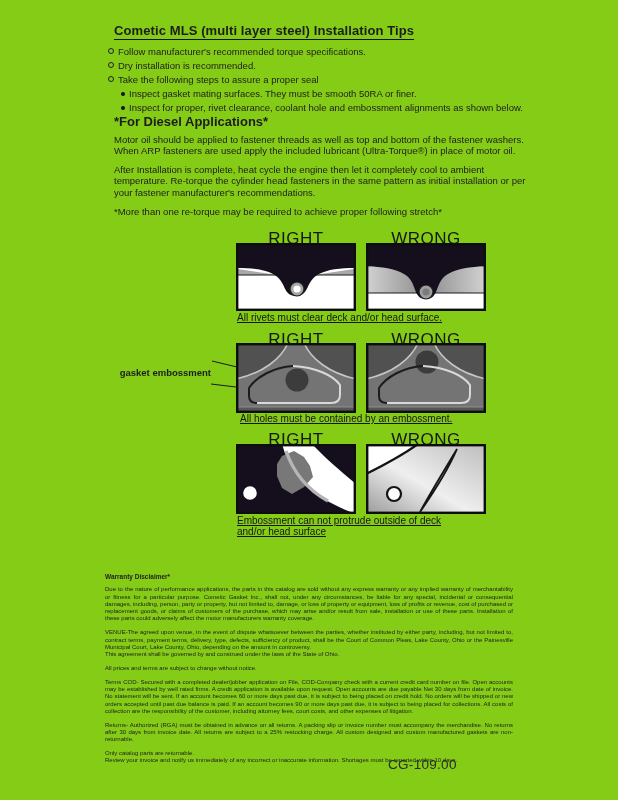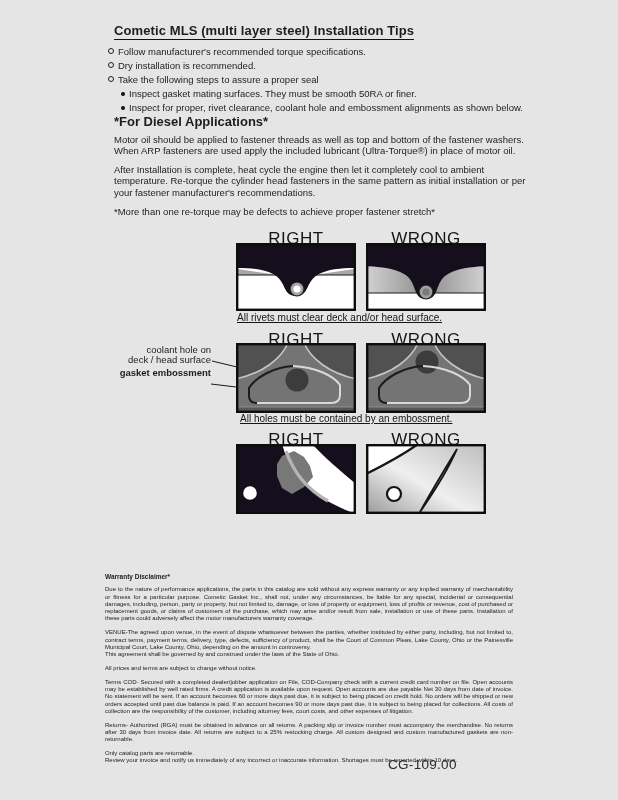--- a/index.html
+++ b/index.html
@@ -1,17 +1,17 @@
 <!DOCTYPE html>
 <html><head>
 <meta charset="utf-8">
 <style>
   html,body{margin:0;padding:0;background:#ffffff;}
   .page{
-    position:relative;width:618px;height:800px;background:#e5e5e5;
+    position:relative;width:618px;height:800px;background:#84cc16;
     font-family:"Liberation Sans","DejaVu Sans",sans-serif;color:#1d1d1d;
     overflow:hidden;
   }
   .abs{position:absolute;}
   
   .title{
     left:114px;top:23px;font-size:13px;font-weight:bold;
     border-bottom:1.8px solid #111;padding-bottom:1px;letter-spacing:.1px;
   }
   
@@ -64,21 +64,21 @@
       <span class="fb"></span><span>Inspect gasket mating surfaces.  They must be smooth 50RA or finer.</span>
     </div>
     <div class="tip sub">
       <span class="fb"></span><span>Inspect for proper, rivet clearance, coolant hole and embossment alignments as shown below.</span>
     </div>
   </div>
 
   <div class="abs diesel-h">*For Diesel Applications*</div>
   <div class="abs bodyp p1">Motor oil should be applied to fastener threads as well as top and bottom of the fastener washers. When ARP fasteners are used apply the included lubricant (Ultra-Torque®) in place of motor oil.</div>
   <div class="abs bodyp p2">After Installation is complete, heat cycle the engine then let it completely cool to ambient temperature. Re-torque the cylinder head fasteners in the same pattern as initial installation or per your fastener manufacturer's recommendations.</div>
-  <div class="abs bodyp note">*More than one re-torque may be defects to achieve proper fastener stretch*</div>
+  <div class="abs bodyp note">*More than one re-torque may be required to achieve proper following stretch*</div>
 
   <div class="abs figlabel colL" style="top:229px;">RIGHT</div>
   <div class="abs figlabel colR" style="top:229px;">WRONG</div>
 
   <svg class="abs panel colL" style="top:243px;" viewBox="0 0 120 68">
     <rect width="120" height="68" fill="#ffffff"></rect>
     <polygon points="2,26 42,32 2,32" fill="#a8a8a8"></polygon>
     <polygon points="118,26 78,32 118,32" fill="#a8a8a8"></polygon>
     <line x1="0" y1="32" x2="120" y2="32" stroke="#1a1a1a" stroke-width="1"></line>
     <path d="M0,0 H120 V25 C103,25 92,26.5 83,31 C69,38 74,53 60,53 C46,53 51,38 37,31 C28,26.5 17,25 0,25 Z" fill="#150f1d"></path>
@@ -102,24 +102,20 @@
     <circle cx="60" cy="49" r="7" fill="#9e9e9e" stroke="#1c1c1c" stroke-width="1.2"></circle>
     <circle cx="60" cy="49" r="3.6" fill="#7a7a7a"></circle>
     <rect x="1.2" y="1.2" width="117.6" height="65.6" fill="none" stroke="#0d0d0d" stroke-width="2.4"></rect>
   </svg>
 
   <div class="abs caption" style="left:237px;top:313px;">All rivets must clear deck and/or head surface.</div>
 
   <div class="abs figlabel colL" style="top:330px;">RIGHT</div>
   <div class="abs figlabel colR" style="top:330px;">WRONG</div>
 
-  <div class="abs ann" style="top:345px;">
-    <span style="display:block;">coolant hole on</span>
-    <span style="display:block;">deck / head surface</span>
-  </div>
   <div class="abs ann" style="top:368px;font-weight:bold;">gasket embossment</div>
 
   <svg class="abs" style="left:205px;top:348px;" width="100" height="48">
     <line x1="7" y1="13" x2="90" y2="33" stroke="#1a1a1a" stroke-width="1"></line>
     <line x1="6" y1="36" x2="56" y2="42" stroke="#1a1a1a" stroke-width="1"></line>
   </svg>
 
   <svg class="abs panel colL" style="top:343px;" viewBox="0 0 120 70">
     <rect width="120" height="70" fill="#747474"></rect>
     <path d="M0,0 H52 C45,16 27,30 0,36 Z" fill="#515151"></path>
@@ -172,20 +168,24 @@
       </linearGradient>
     </defs>
     <rect width="120" height="70" fill="#ffffff"></rect>
     <path d="M0,30 C20,20 38,10 52,0 H120 V70 H0 Z" fill="url(#g3)"></path>
     <path d="M0,30 C20,20 38,10 52,0" fill="none" stroke="#141414" stroke-width="2.2"></path>
     <path d="M91,5 C79,25 66,46 54,68 C68,48 82,26 91,5 Z" fill="#b5b5b5" stroke="#161616" stroke-width="1.8"></path>
     <circle cx="28" cy="50" r="7" fill="#ffffff" stroke="#141414" stroke-width="2.2"></circle>
     <rect x="1.2" y="1.2" width="117.6" height="67.6" fill="none" stroke="#0d0d0d" stroke-width="2.4"></rect>
   </svg>
 
+  <div class="abs caption" style="left:237px;top:516px;">
+    <span style="display:block;">Embossment can not protrude outside of deck</span>
+    <span style="display:block;">and/or head surface</span>
+  </div>
 
   <div class="abs disc">
     <div class="disc-h">Warranty Disclaimer*</div>
     <p>Due to the nature of performance applications, the parts in this catalog are sold without any express warranty or any implied warranty of merchantability or fitness for a particular purpose.  Cometic Gasket Inc., shall not, under any circumstances, be liable for any special, incidental or consequential damages, including, person, party or property, but not limited to, damage, or loss of property or equipment, loss of profits or revenue, cost of purchased or replacement goods, or claims of customers of the purchase, which may arise and/or result from sale, installation or use of these parts.  Installation of these parts could adversely affect the motor manufacturers warranty coverage.</p>
     <p>
       <span>VENUE-The agreed upon venue, in the event of dispute whatsoever between the parties, whether instituted by either party, including, but not limited to, contract terms, payment terms, delivery, type, defects, sufficiency of product, shall be the Court of Common Pleas, Lake County, Ohio or the Painesville Municipal Court, Lake County, Ohio, depending on the amount in controversy.</span>
       <span>This agreement shall be governed by and construed under the laws of the State of Ohio.</span>
     </p>
     <p>All prices and terms are subject to change without notice.</p>
     <p>Terms COD- Secured with a completed dealer/jobber application on File, COD-Company check with a current credit card number on file.  Open accounts may be established by well rated firms.  A credit application is available upon request.  Open accounts are due payable Net 30 days from date of invoice.  No statement will be sent.  If an account becomes 60 or more days past due, it is subject to being placed on credit hold.  No orders will be shipped or new orders accepted until past due balance is paid.  If an account becomes 90 or more days past due, it is subject to being placed for collections.  All costs of collection are the responsibility of the customer, including attorney fees, court costs, and other expenses of litigation.</p>

